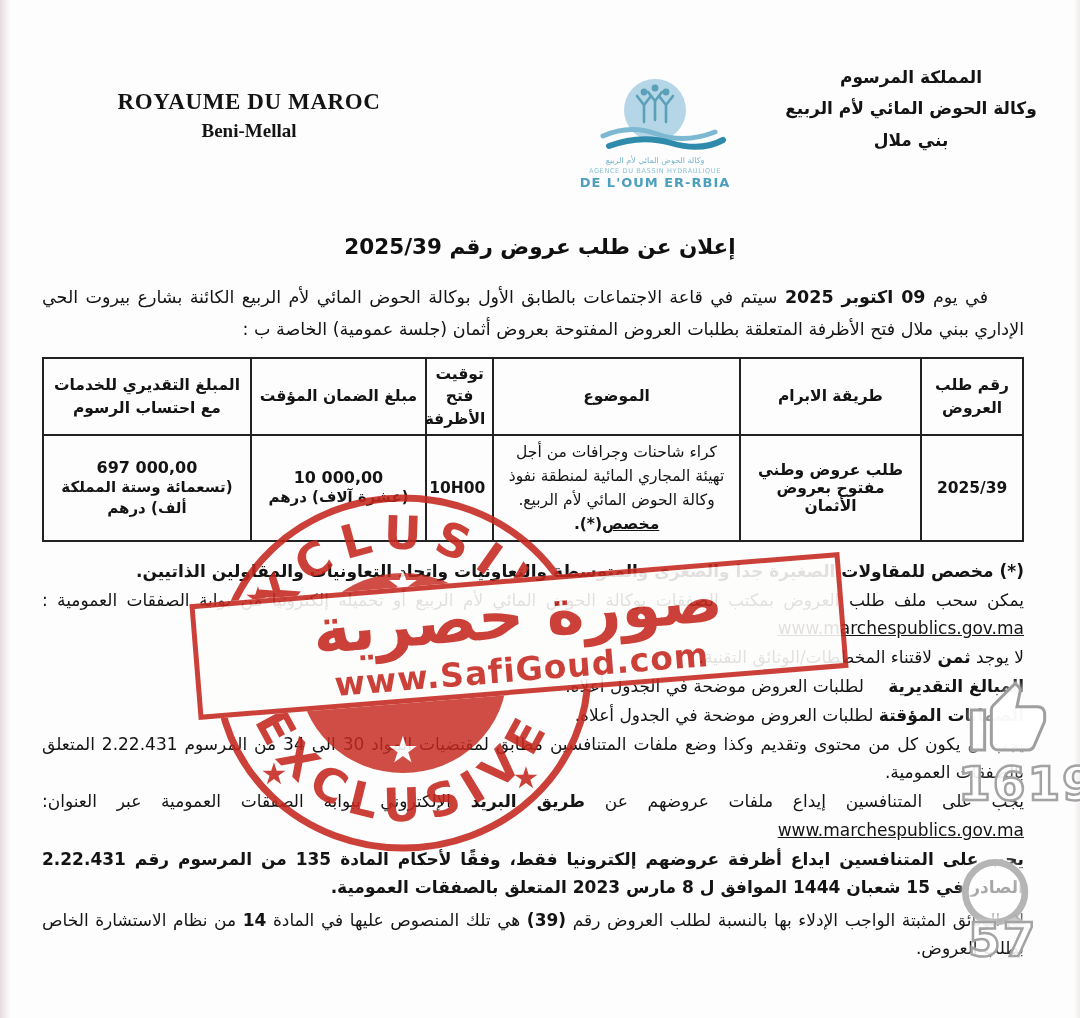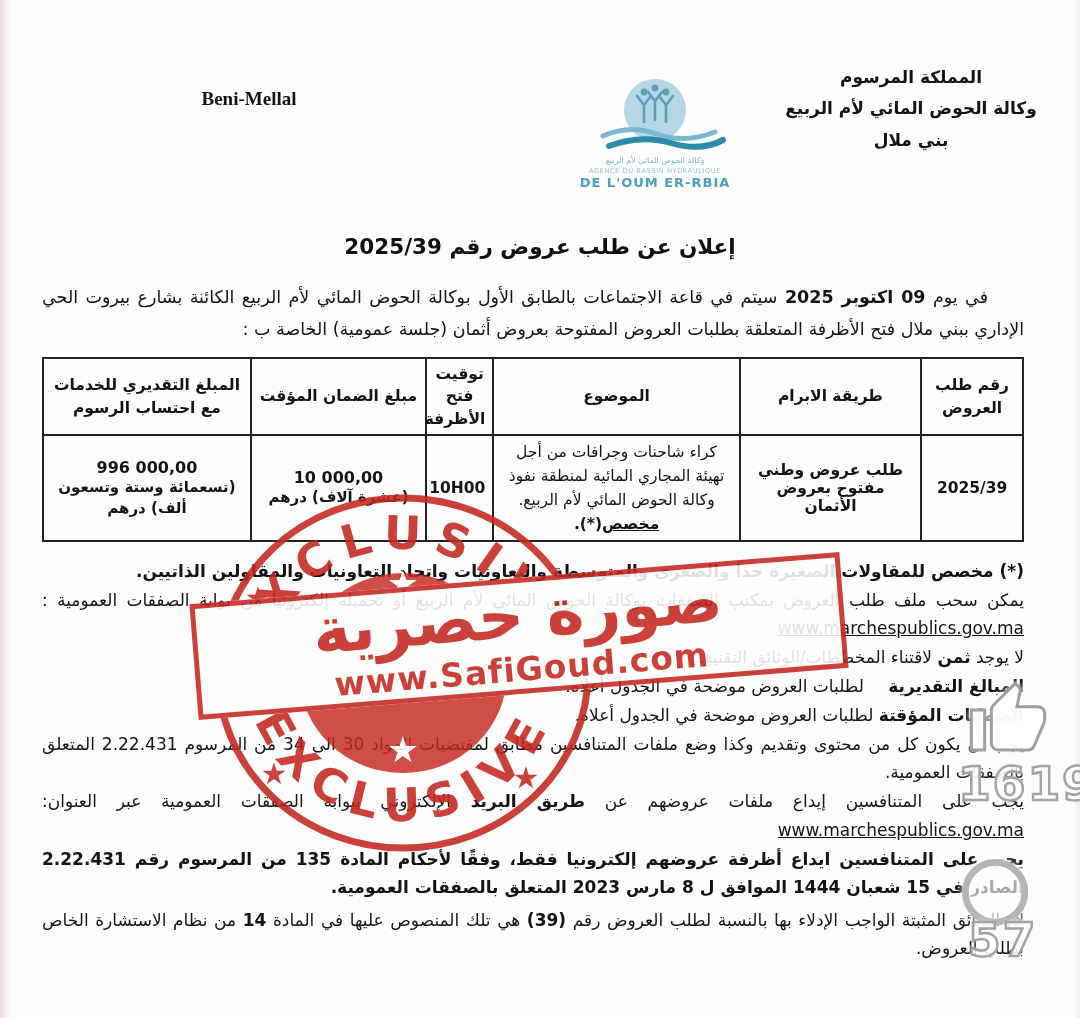--- a/index.html
+++ b/index.html
@@ -74,20 +74,21 @@
   .logo-fr1{font-size:6.6px;fill:#8cc2d6;letter-spacing:.6px}
   .logo-fr2{font-size:13px;font-weight:bold;fill:#4d9fbe;letter-spacing:1px}
 </style>
 </head>
 <body>
 
 <div class="page">
 
   <div class="header">
     <div class="fr-block">
+      <div class="fr-l1">ROYAUME DU MAROC</div>
       <div class="fr-l3">Beni-Mellal</div>
     </div>
 
     <div class="logo">
       <svg width="160" height="118" viewBox="0 0 160 118">
         <circle cx="80" cy="38" r="31" fill="#b4d6e7"></circle>
         <g stroke="#5b9fb8" stroke-width="2.6" fill="none" stroke-linecap="round">
           <path d="M62 24 L69 33 M76 24 L69 33 M69 33 L69 50"></path>
           <path d="M73 20 L80 29 M87 20 L80 29 M80 29 L80 48"></path>
           <path d="M84 24 L91 33 M98 24 L91 33 M91 33 L91 50"></path>
@@ -139,22 +140,22 @@
         <tr>
           <td class="cell-bold">2025/39</td>
           <td class="cell-bold">طلب عروض وطني مفتوح بعروض الأثمان</td>
           <td class="subject-cell"><span>كراء شاحنات وجرافات من أجل تهيئة المجاري المائية لمنطقة نفوذ وكالة الحوض المائي لأم الربيع. </span><span class="u-ltr" style="font-weight: 700;">مخصص</span><span style="font-weight: 700;">(*).</span></td>
           <td class="cell-bold">10H00</td>
           <td>
             <div class="amt">10 000,00</div>
             <div class="amt-words">(عشرة آلاف) درهم</div>
           </td>
           <td>
-            <div class="amt">996 000,00</div>
-            <div class="amt-words">(تسعمائة وستة وتسعون ألف) درهم</div>
+            <div class="amt">697 000,00</div>
+            <div class="amt-words">(تسعمائة وستة المملكة ألف) درهم</div>
           </td>
         </tr>
       </tbody>
     </table>
 
     <div class="notes">
       <p><span style="font-weight: 700;">(*) مخصص للمقاولات الصغيرة جدا والصغرى والمتوسطة والتعاونيات واتحاد التعاونيات والمقاولين الذاتيين.</span></p>
       <p><span>يمكن سحب ملف طلب العروض بمكتب الصفقات بوكالة الحوض المائي لأم الربيع أو تحميله إلكترونيا من بوابة الصفقات العمومية : </span><span class="u-ltr" dir="ltr">www.marchespublics.gov.ma</span></p>
       <p><span>لا يوجد </span><span style="font-weight: 700;">ثمن</span><span> لاقتناء المخططات/الوثائق التقنية.</span></p>
       <p><span style="font-weight: 700; margin-left: 19px;">المبالغ التقديرية</span><span> لطلبات العروض موضحة في الجدول أعلاه.</span></p>

